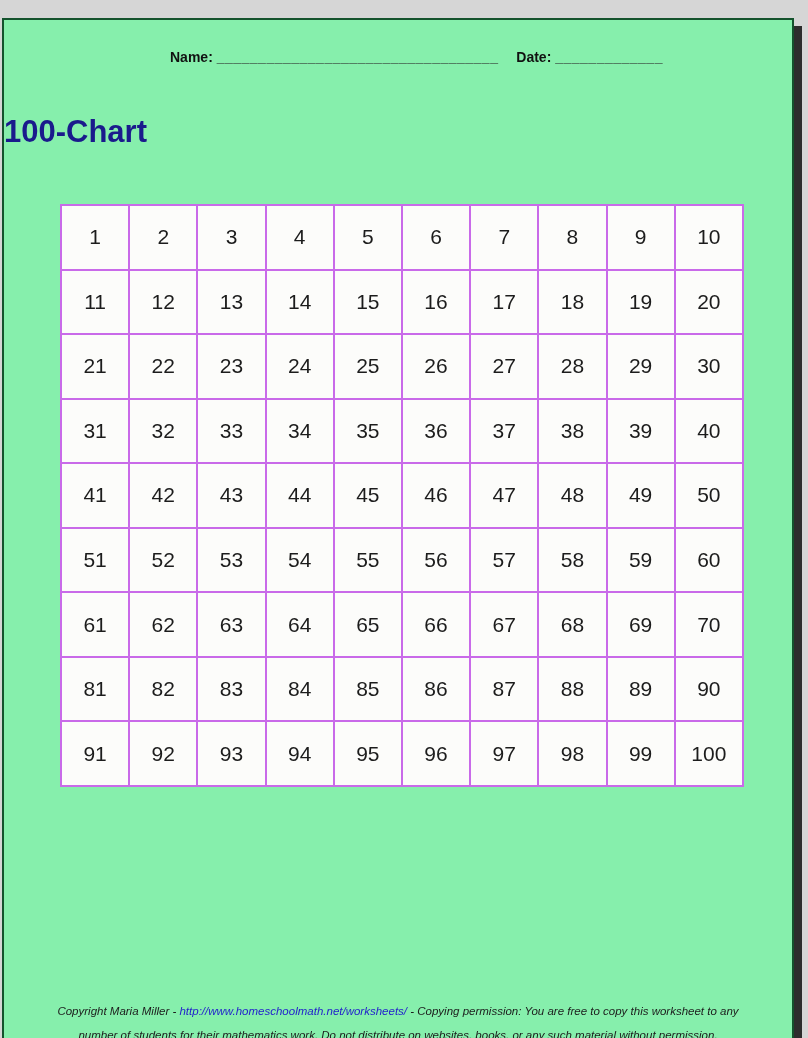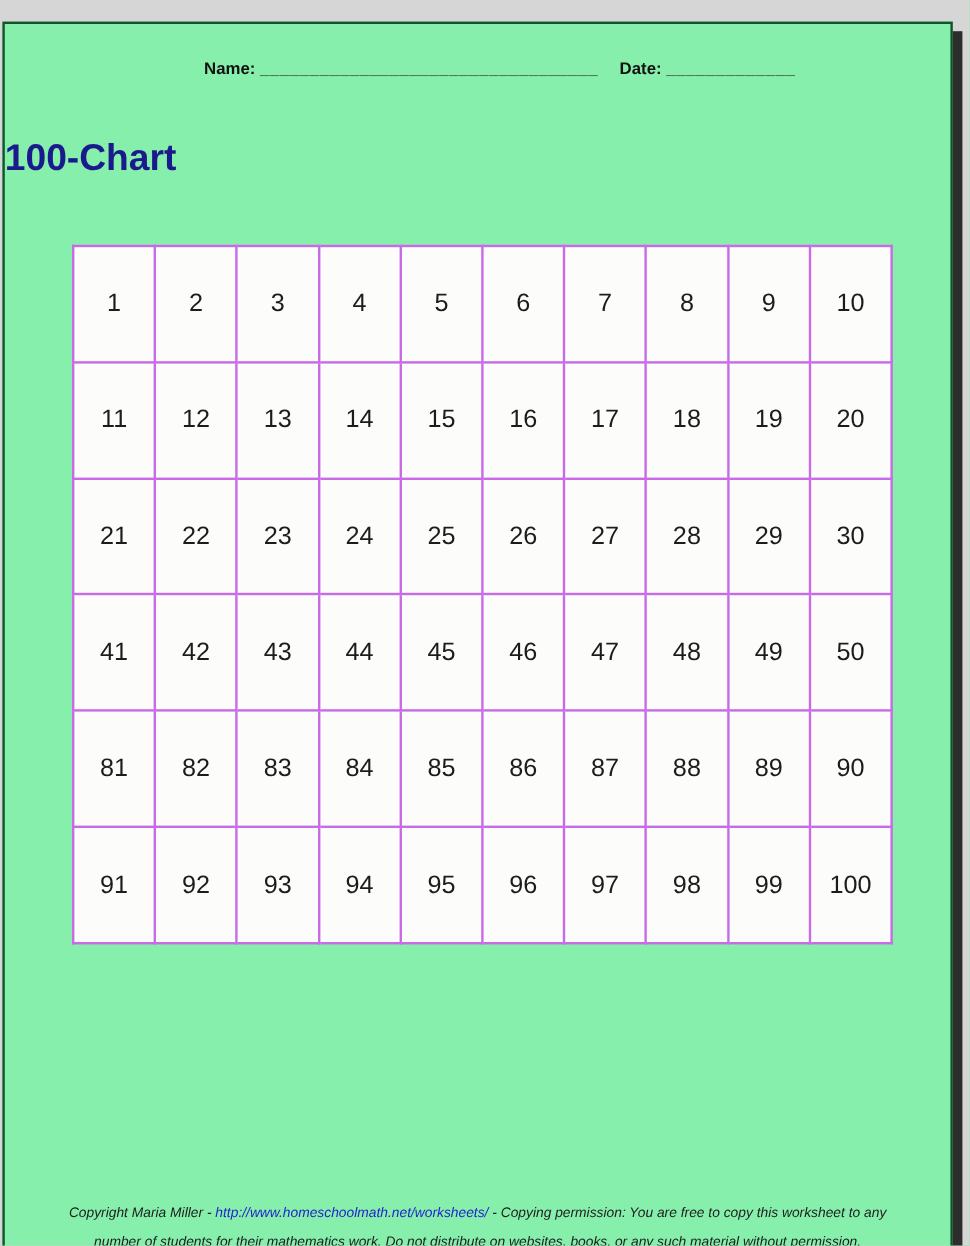--- a/index.html
+++ b/index.html
@@ -131,32 +131,68 @@
           <td>23</td>
           <td>24</td>
           <td>25</td>
           <td>26</td>
           <td>27</td>
           <td>28</td>
           <td>29</td>
           <td>30</td>
         </tr>
         <tr>
+          <td>31</td>
+          <td>32</td>
+          <td>33</td>
+          <td>34</td>
+          <td>35</td>
+          <td>36</td>
+          <td>37</td>
+          <td>38</td>
+          <td>39</td>
+          <td>40</td>
+        </tr>
+        <tr>
           <td>41</td>
           <td>42</td>
           <td>43</td>
           <td>44</td>
           <td>45</td>
           <td>46</td>
           <td>47</td>
           <td>48</td>
           <td>49</td>
           <td>50</td>
         </tr>
         <tr>
+          <td>51</td>
+          <td>52</td>
+          <td>53</td>
+          <td>54</td>
+          <td>55</td>
+          <td>56</td>
+          <td>57</td>
+          <td>58</td>
+          <td>59</td>
+          <td>60</td>
+        </tr>
+        <tr>
+          <td>61</td>
+          <td>62</td>
+          <td>63</td>
+          <td>64</td>
+          <td>65</td>
+          <td>66</td>
+          <td>67</td>
+          <td>68</td>
+          <td>69</td>
+          <td>70</td>
+        </tr>
+        <tr>
           <td>81</td>
           <td>82</td>
           <td>83</td>
           <td>84</td>
           <td>85</td>
           <td>86</td>
           <td>87</td>
           <td>88</td>
           <td>89</td>
           <td>90</td>

